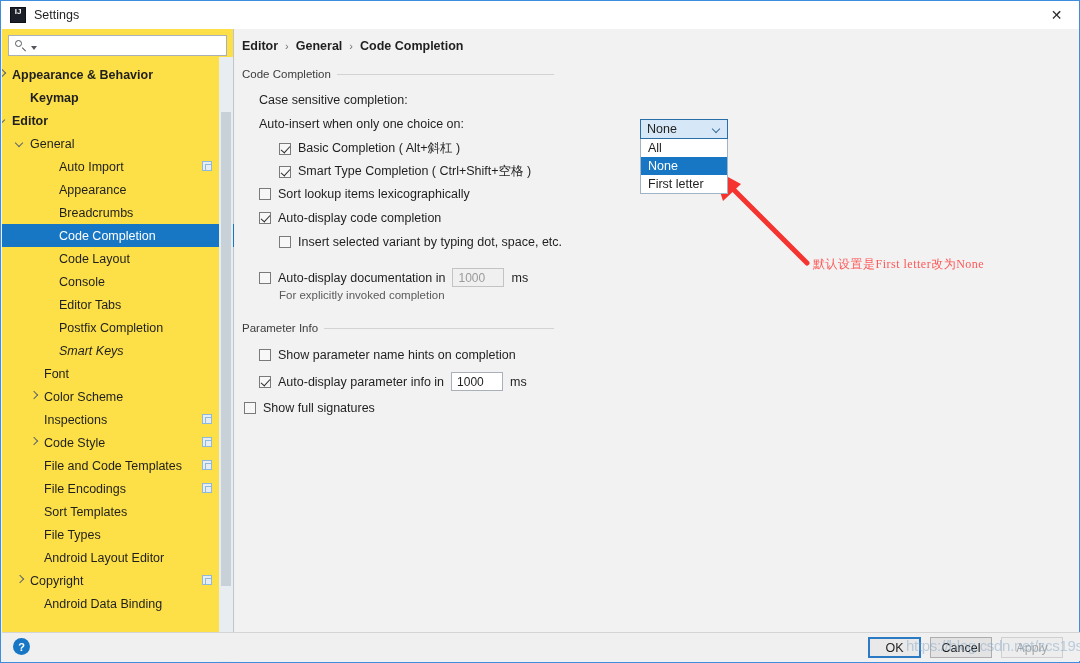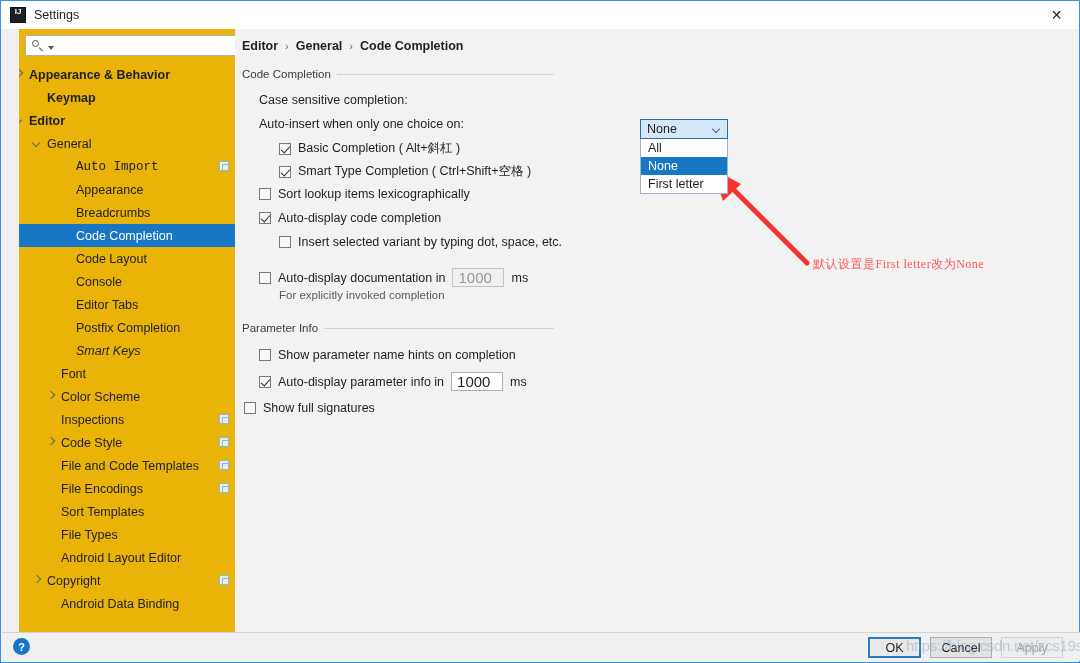--- a/index.html
+++ b/index.html
@@ -46,23 +46,22 @@
     width: 45px; height: 27px;
     display: flex; align-items: center; justify-content: center;
     font-size: 14px; color: #2b2b2b;
     font-family: "Liberation Sans", sans-serif;
   }
 
   
   #left-pane {
     position: absolute; left: 1px; top: 28px;
     width: 232px; height: 605px;
-    background: #eab308;
+    background: #fde047;
     border-right: 1px solid #c0c6cc;
-    margin-left: 17px;
   }
   #search-wrap {
     position: absolute; left: 6px; top: 6px;
     width: 219px; height: 21px;
     background: #ffffff;
     border: 1px solid #a9b0b7;
     display: flex; align-items: center;
   }
   #search-icon {
     margin-left: 5px; margin-right: 2px;
@@ -199,21 +198,21 @@
     width: 4px; height: 8px;
     border-right: 1.6px solid #2b2b2b;
     border-bottom: 1.6px solid #2b2b2b;
     transform: rotate(42deg);
   }
   .num-field {
     width: 52px; height: 19px;
     border: 1px solid #a9b0b7;
     background: #ffffff;
     margin: 0 7px;
-    font-size: 15px; color: #1f1f1f;
+    font-size: 12px; color: #1f1f1f;
     font-family: "Liberation Sans", sans-serif;
     padding-left: 5px;
     outline: none;
   }
   .num-field.disabled {
     background: #f0f0f0; color: #9a9a9a; border-color: #c3c3c3;
   }
   .hint {
     position: absolute;
     font-size: 11.5px; color: #5a5a5a;
@@ -343,21 +342,21 @@
         </div>
         <div class="tree-item bold">
           <span class="arrow down" style="left: -4px;"></span>
           <span class="tree-label" style="margin-left: 10px;">Editor</span>
         </div>
         <div class="tree-item">
           <span class="arrow down" style="left: 14px;"></span>
           <span class="tree-label" style="margin-left: 28px;">General</span>
         </div>
         <div class="tree-item">
-          <span class="tree-label" style="margin-left: 57px; font-family: Liberation Mono, monospace;">Auto Import</span>
+          <span class="tree-label" style="margin-left: 57px;">Auto Import</span>
           <span class="copy-badge"></span>
         </div>
         <div class="tree-item">
           <span class="tree-label" style="margin-left: 57px;">Appearance</span>
         </div>
         <div class="tree-item">
           <span class="tree-label" style="margin-left: 57px;">Breadcrumbs</span>
         </div>
         <div class="tree-item selected">
           <span class="tree-label" style="margin-left: 57px;">Code Completion</span>

